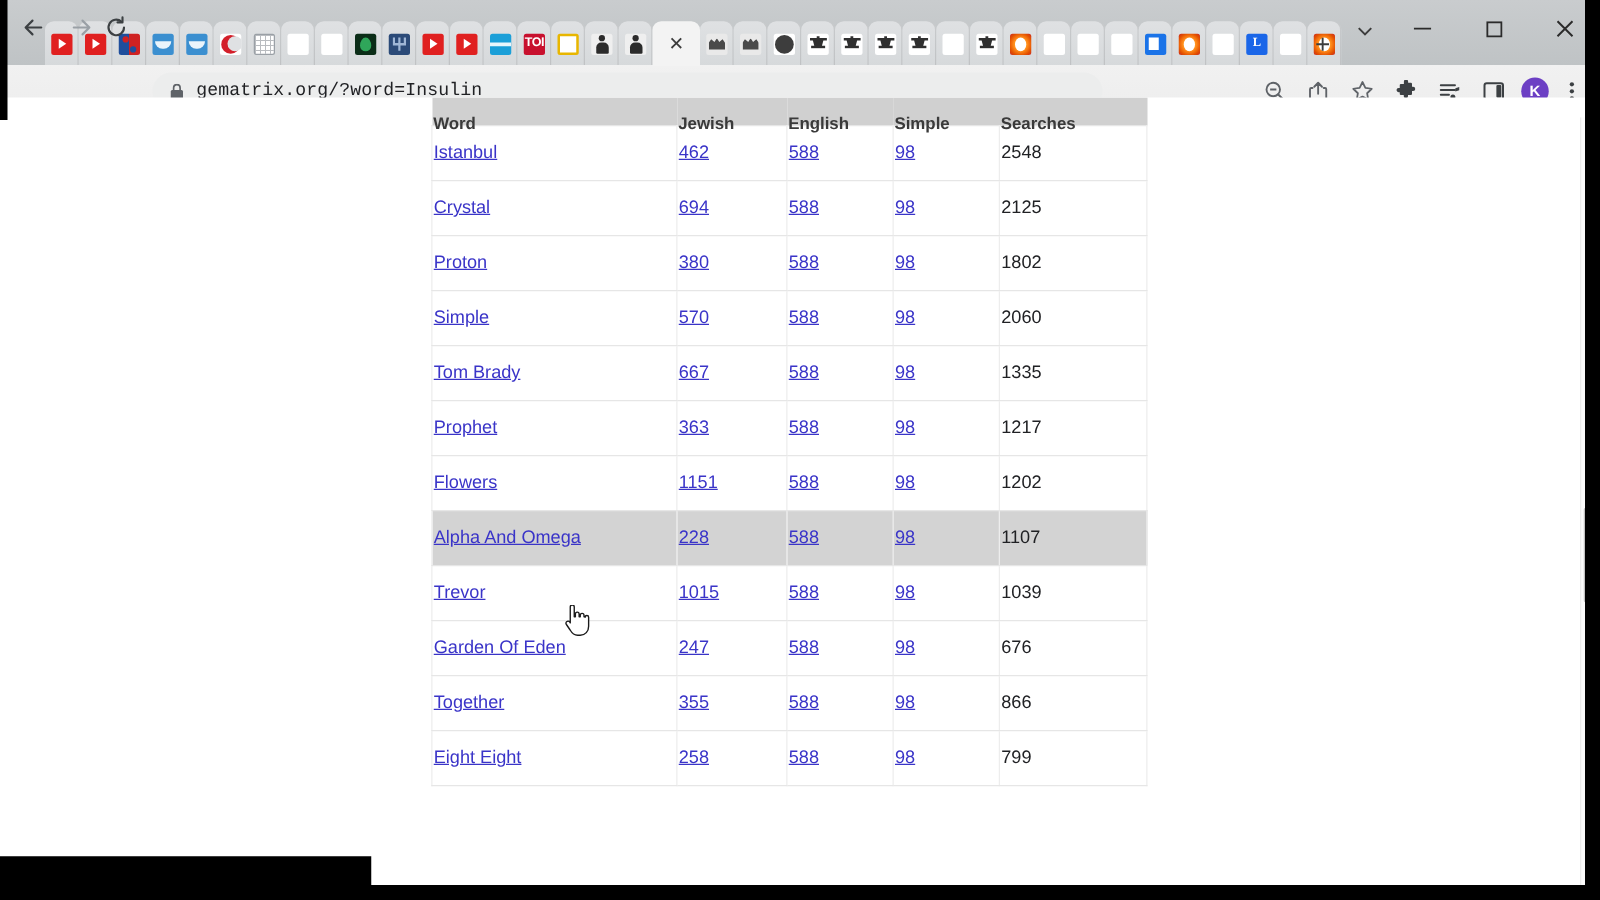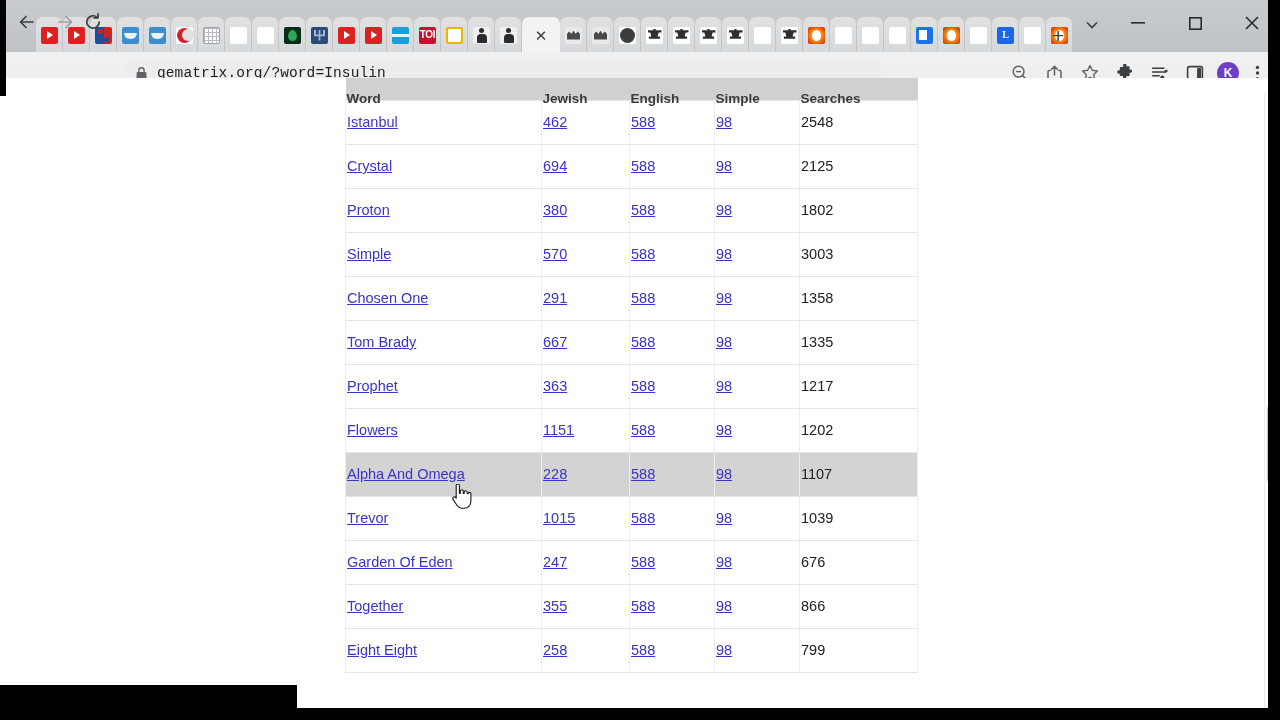--- a/index.html
+++ b/index.html
@@ -421,28 +421,21 @@
               <td><a href="#">380</a></td>
               <td><a href="#">588</a></td>
               <td><a href="#">98</a></td>
               <td>1802</td>
             </tr>
             <tr>
               <td><a href="#">Simple</a></td>
               <td><a href="#">570</a></td>
               <td><a href="#">588</a></td>
               <td><a href="#">98</a></td>
-              <td>3003</td>
-            </tr>
-            <tr>
-              <td><a href="#">Chosen One</a></td>
-              <td><a href="#">291</a></td>
-              <td><a href="#">588</a></td>
-              <td><a href="#">98</a></td>
-              <td>1358</td>
+              <td>2060</td>
             </tr>
             <tr>
               <td><a href="#">Tom Brady</a></td>
               <td><a href="#">667</a></td>
               <td><a href="#">588</a></td>
               <td><a href="#">98</a></td>
               <td>1335</td>
             </tr>
             <tr>
               <td><a href="#">Prophet</a></td>

